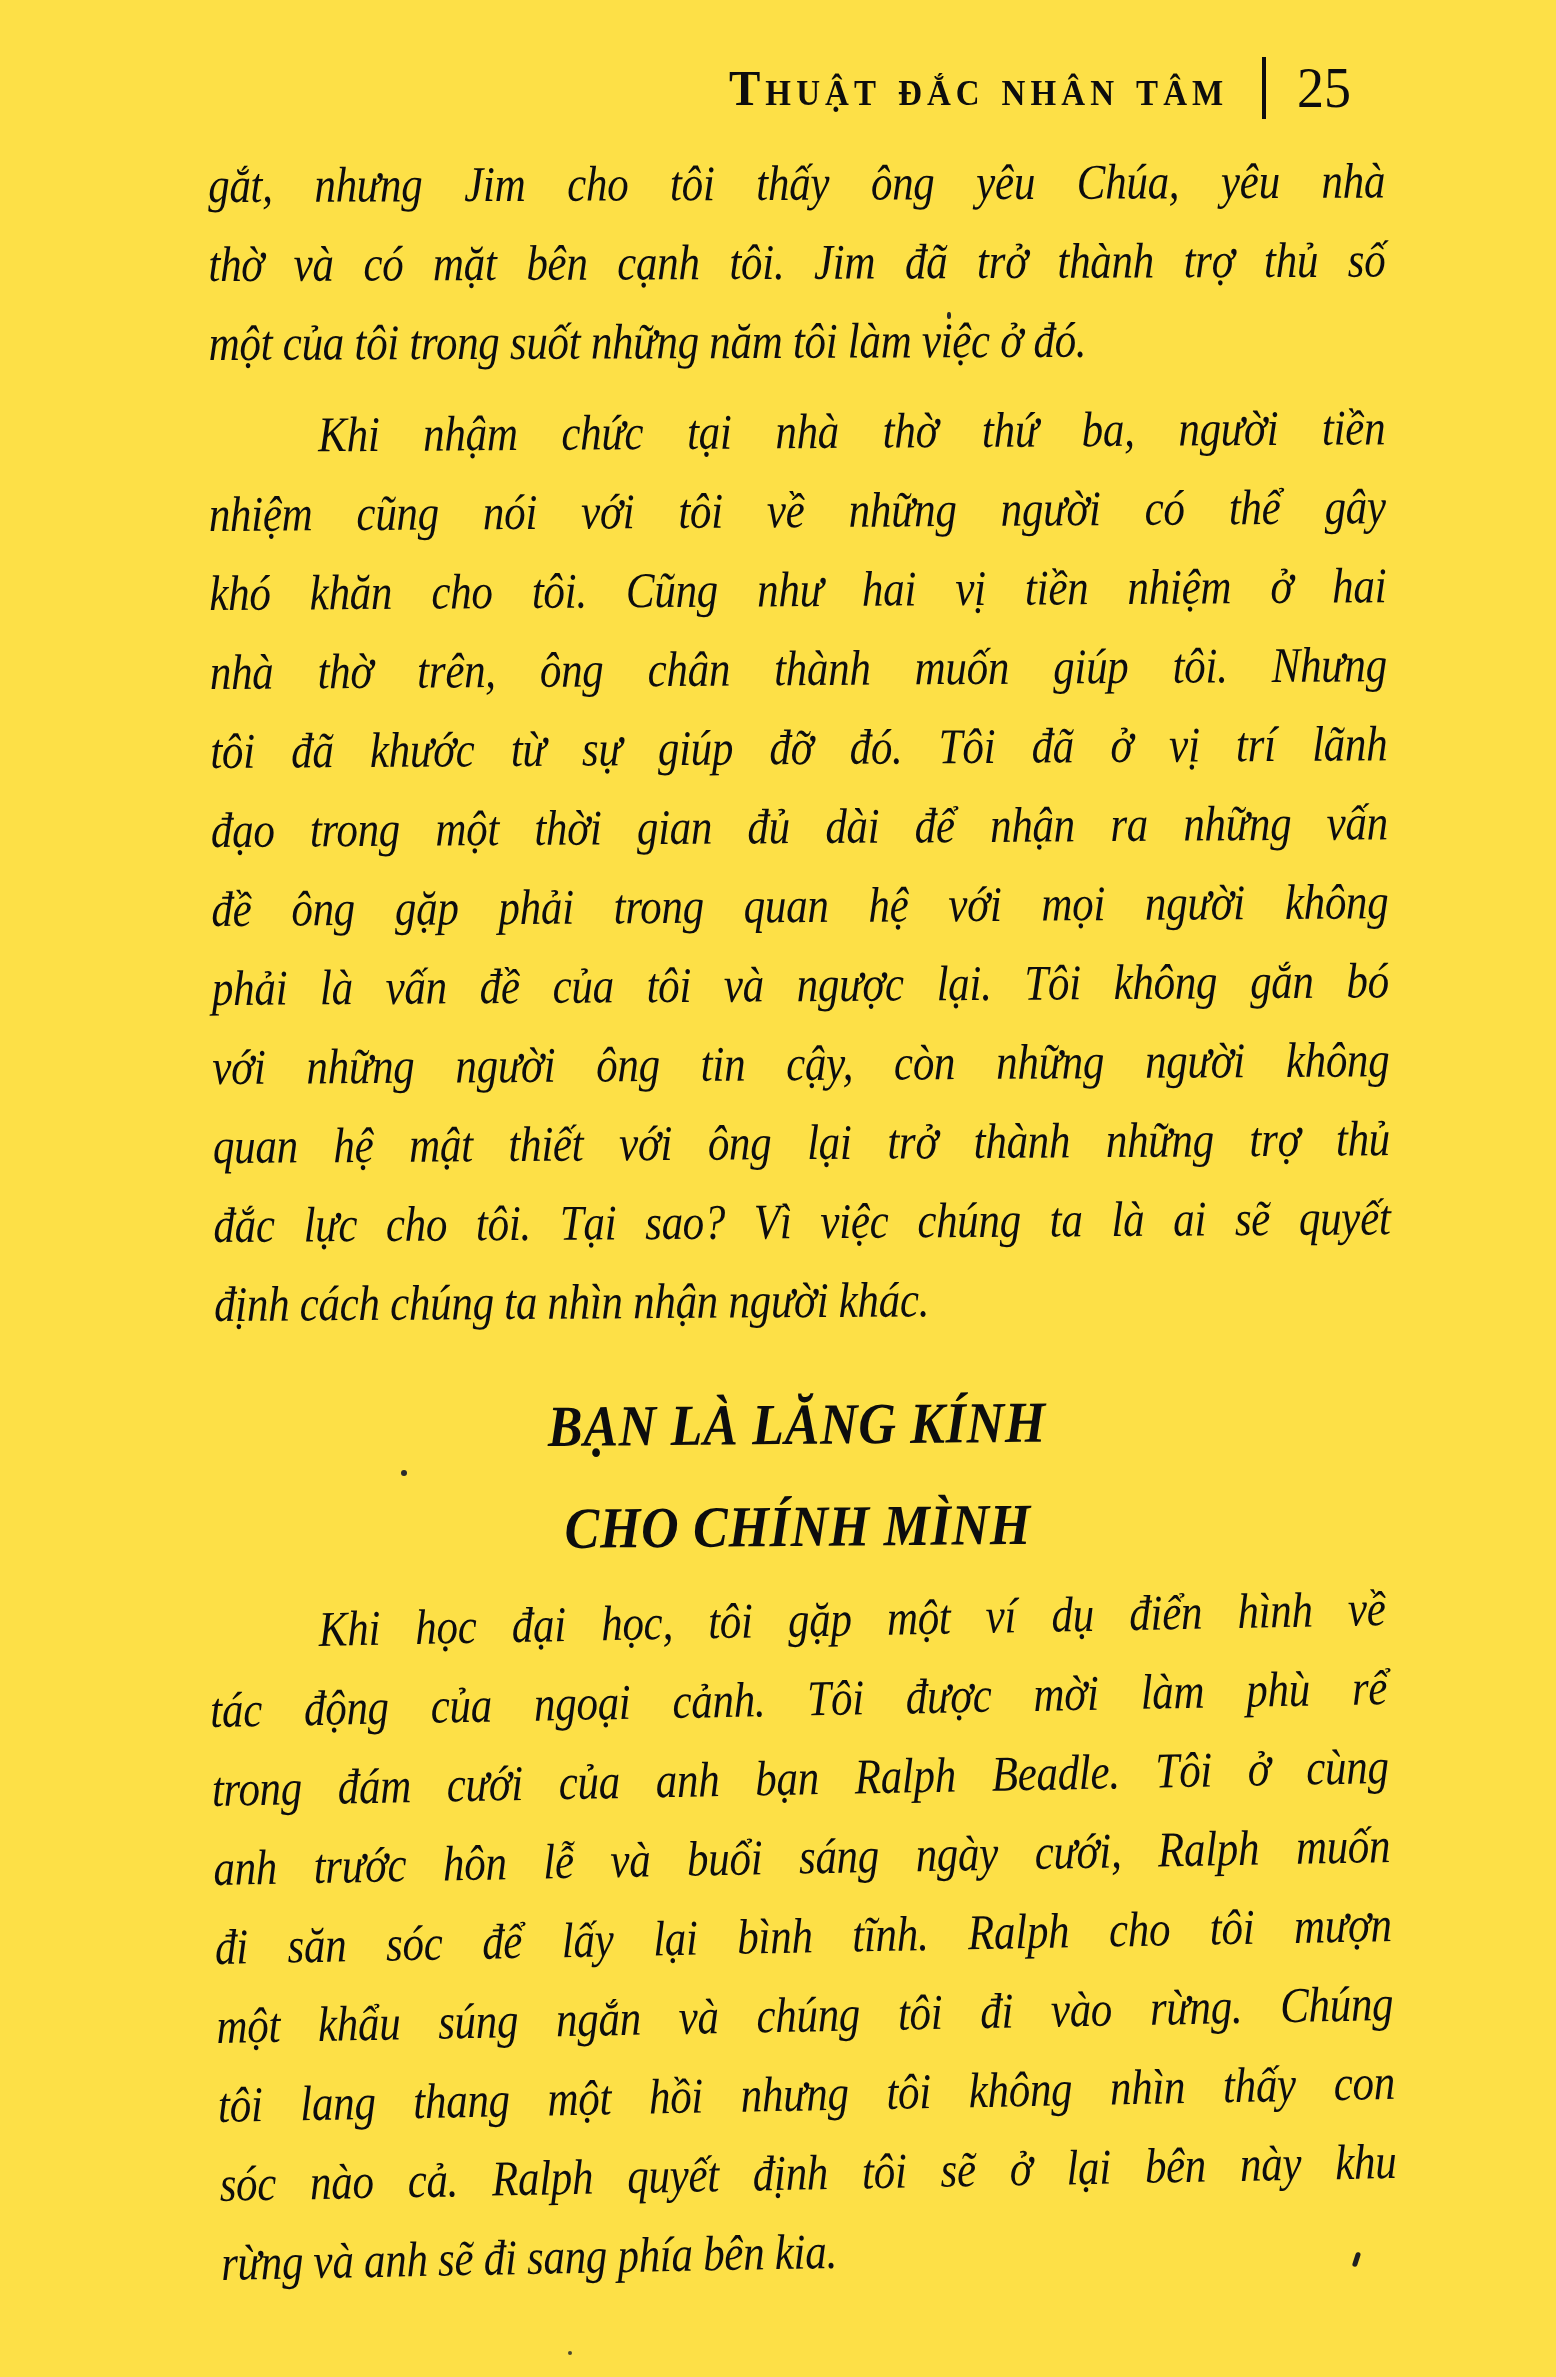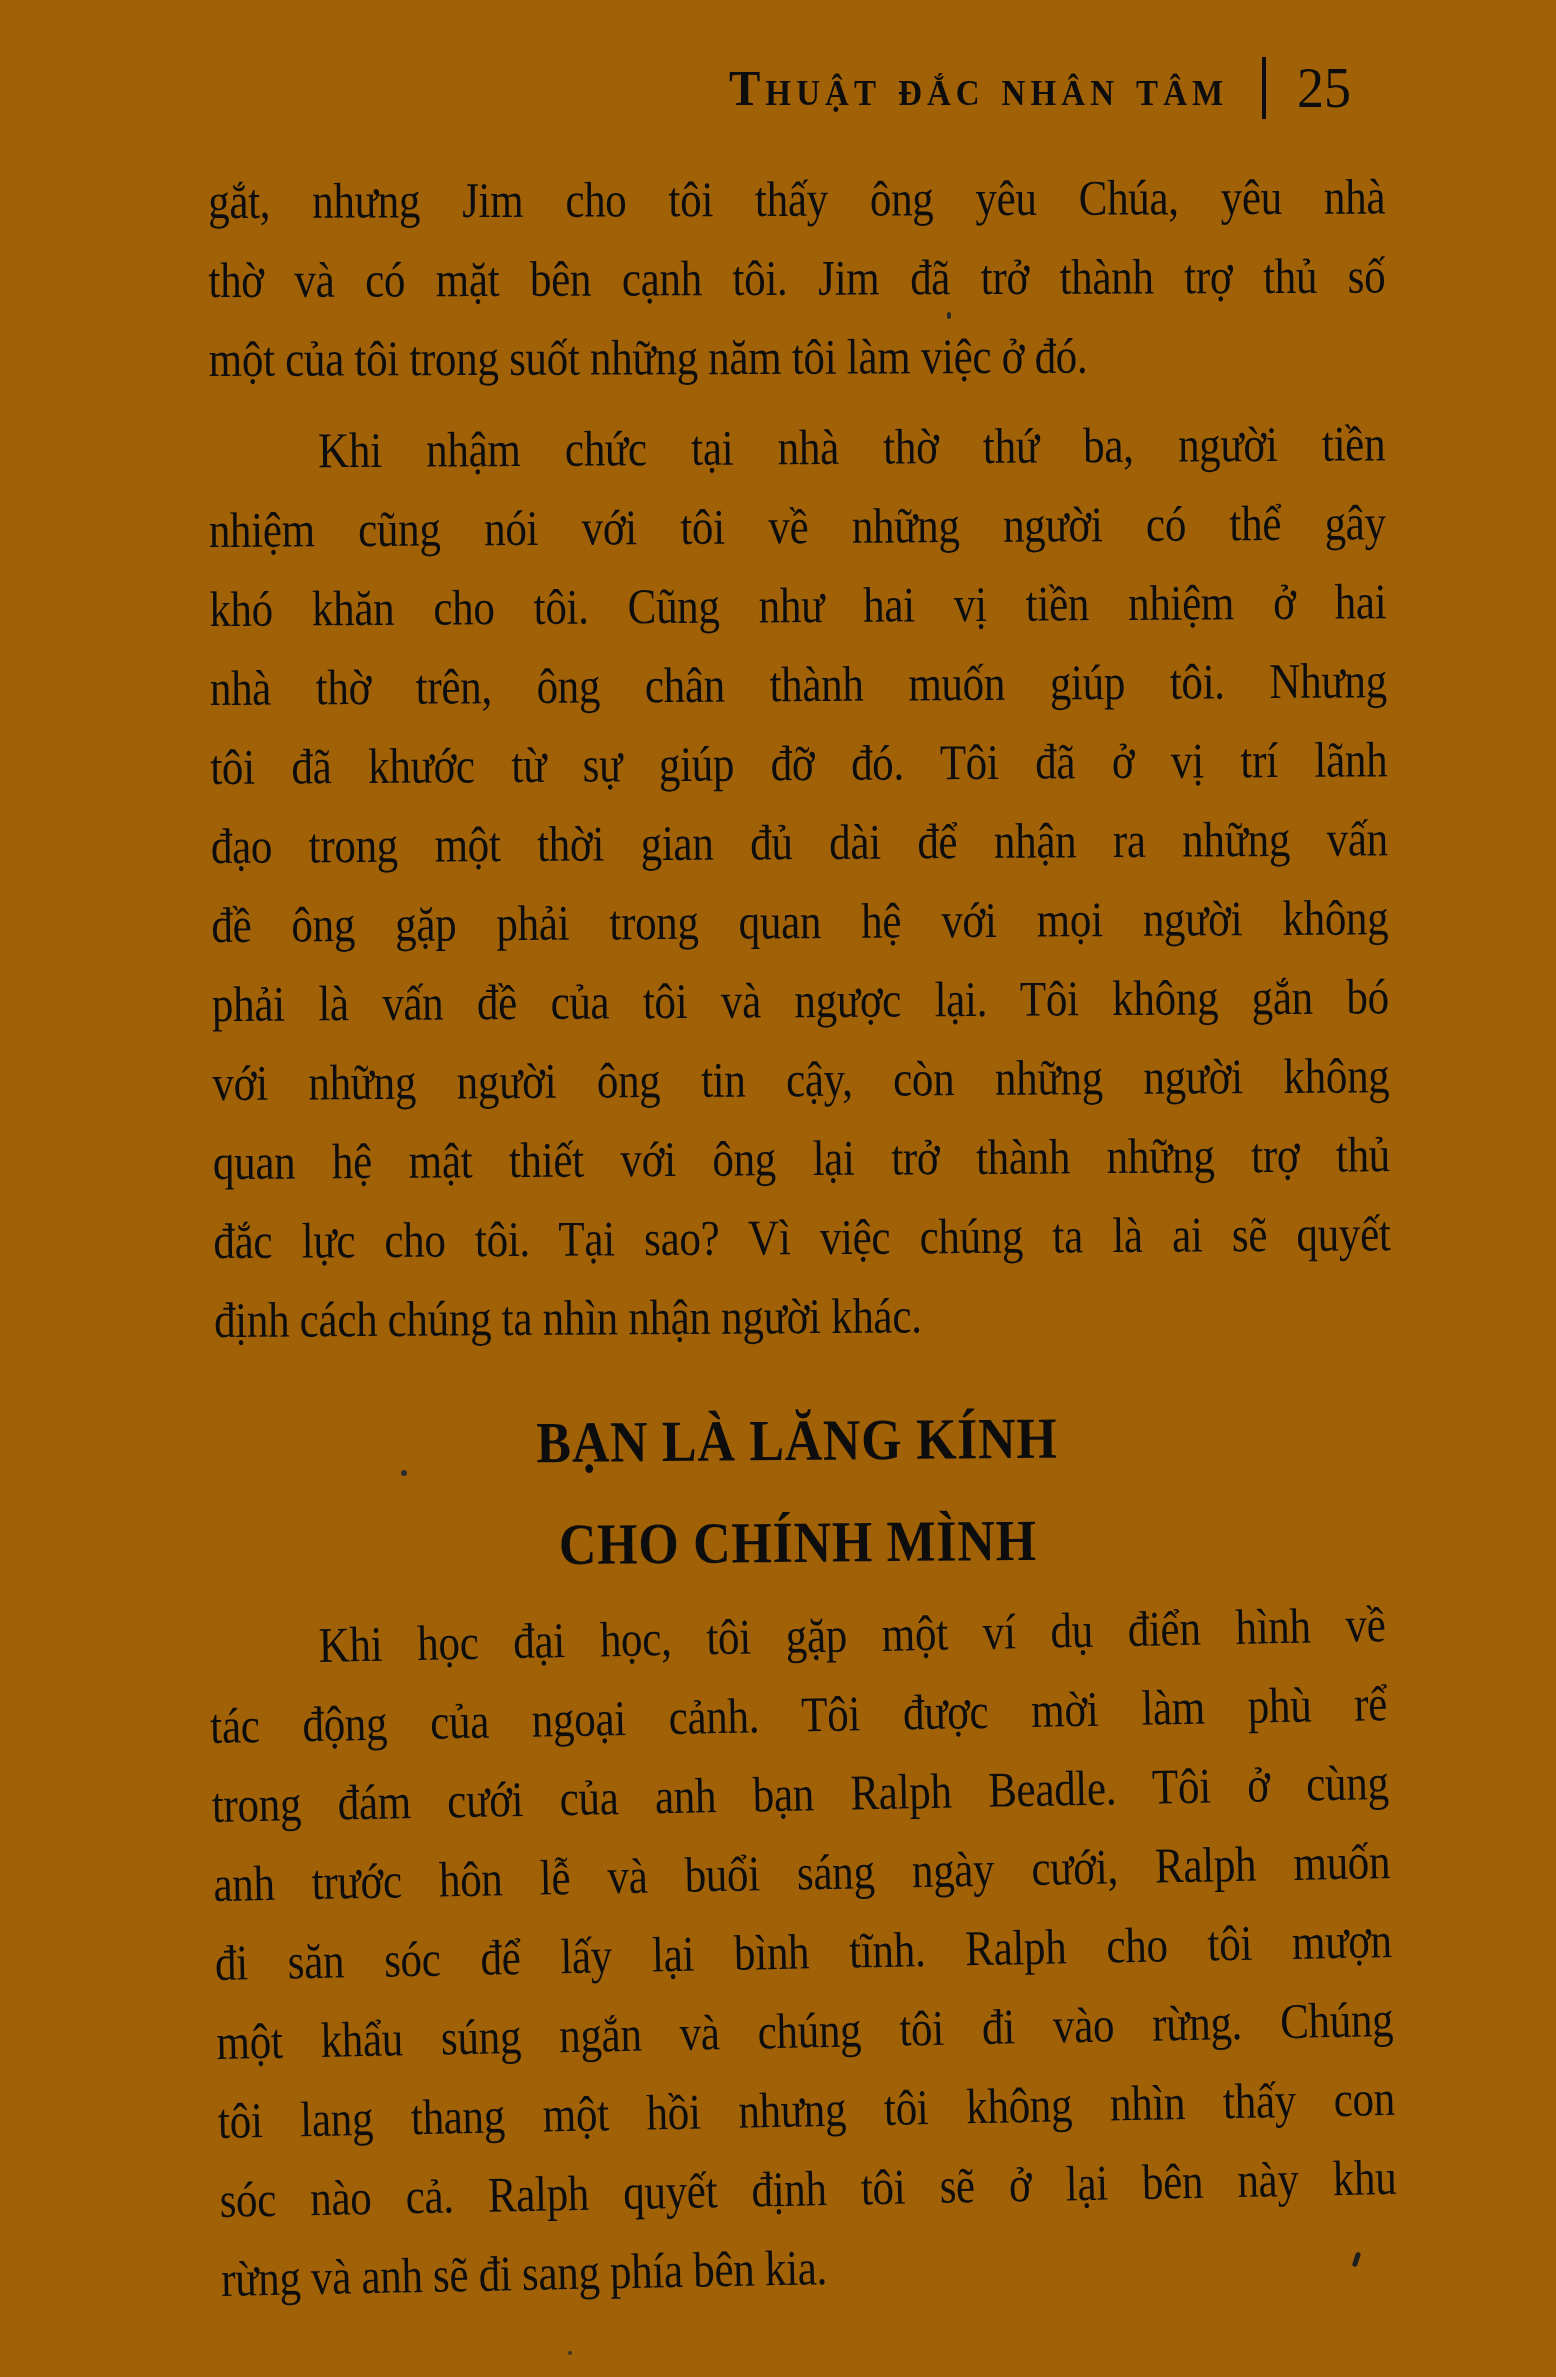--- a/index.html
+++ b/index.html
@@ -4,21 +4,21 @@
 <style>
   html, body {
     margin: 0;
     padding: 0;
     background: #ffffff;
   }
   .page {
     position: relative;
     width: 1557px;
     height: 2377px;
-    background: #a16207;
+    background: #fde047;
     color: #0d0d0d;
     font-family: "Liberation Serif", "DejaVu Serif", serif;
     overflow: hidden;
   }
 
   
   .running-header {
     position: absolute;
     top: 57px;
     right: 206px;
@@ -41,22 +41,23 @@
   }
   .running-header .page-number {
     font-size: 54px;
     transform: scaleY(1.05);
   }
 
   
   .content {
     position: absolute;
     left: 208px;
-    top: 163px;
+    top: 147px;
     width: 1177px;
+    font-style: italic;
   }
   .para {
     font-size: 43px;
     line-height: 79px;
     letter-spacing: -0.3px;
     transform-origin: 0 0;
   }
   .tline {
     text-align: justify;
     text-align-last: justify;

